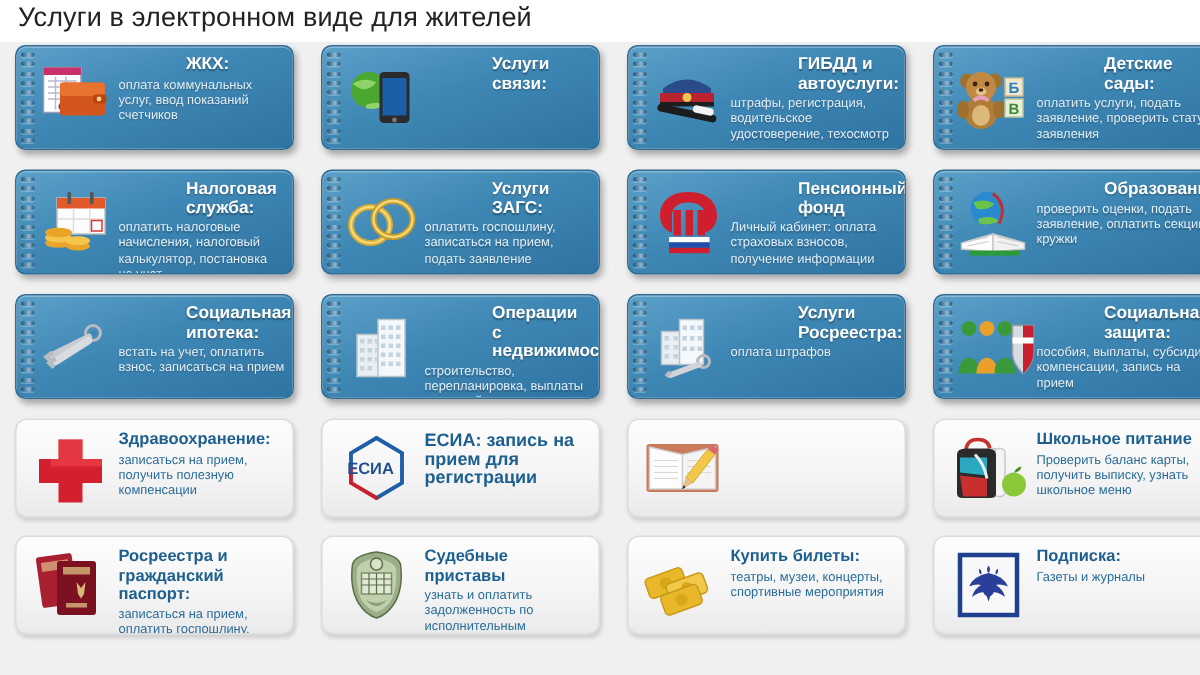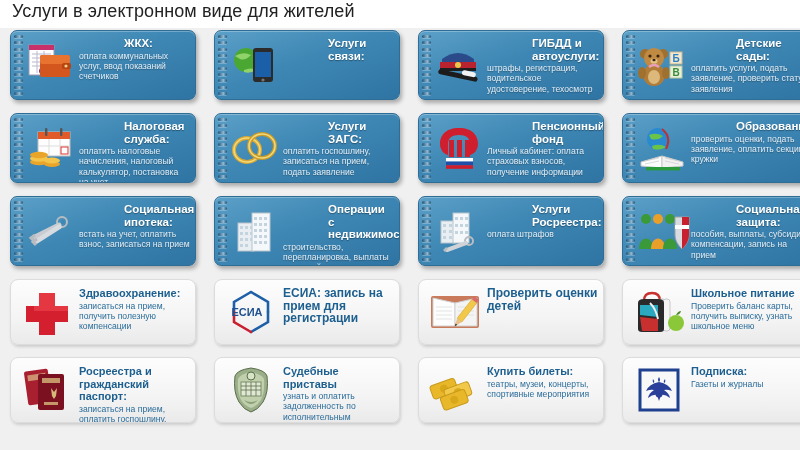--- a/index.html
+++ b/index.html
@@ -585,23 +585,20 @@
             </g>
             <g transform="rotate(38 36 26)">
               <rect x="32" y="8" width="6" height="24" fill="#f2c84a"></rect>
               <rect x="32" y="8" width="6" height="24" fill="none" stroke="#d8a82a" stroke-width=".6"></rect>
               <path d="M32 32 L35 40 L38 32 Z" fill="#e8c08a"></path>
               <path d="M34 37 L35 40 L36 37 Z" fill="#333"></path>
               <rect x="32" y="4" width="6" height="4" fill="#d86a6a"></rect>
             </g>
           </svg>
         </div>
-        <div class="txt">
-          <div class="h plain">Проверить оценки детей</div>
-        </div>
       </div>
 
       <div class="wcard">
         <div class="icon">
           <svg width="54" height="46" viewBox="0 0 54 46">
             <path d="M12 12 q0 -8 8 -8 q8 0 8 8" fill="none" stroke="#c8302e" stroke-width="2.4"></path>
             <rect x="26" y="10" width="8" height="32" rx="3" fill="#e8e8e8" stroke="#c8c8c8"></rect>
             <rect x="31" y="10" width="7" height="32" rx="3" fill="#f4f4f4" stroke="#c8c8c8"></rect>
             <path d="M6 14 q0 -4 6 -4 h14 q6 0 6 4 v26 q0 3 -4 3 h-18 q-4 0 -4 -3 Z" fill="#2a2a2a"></path>
             <path d="M8 16 L26 16 L26 28 L8 26 Z" fill="#2aa8c0"></path>

